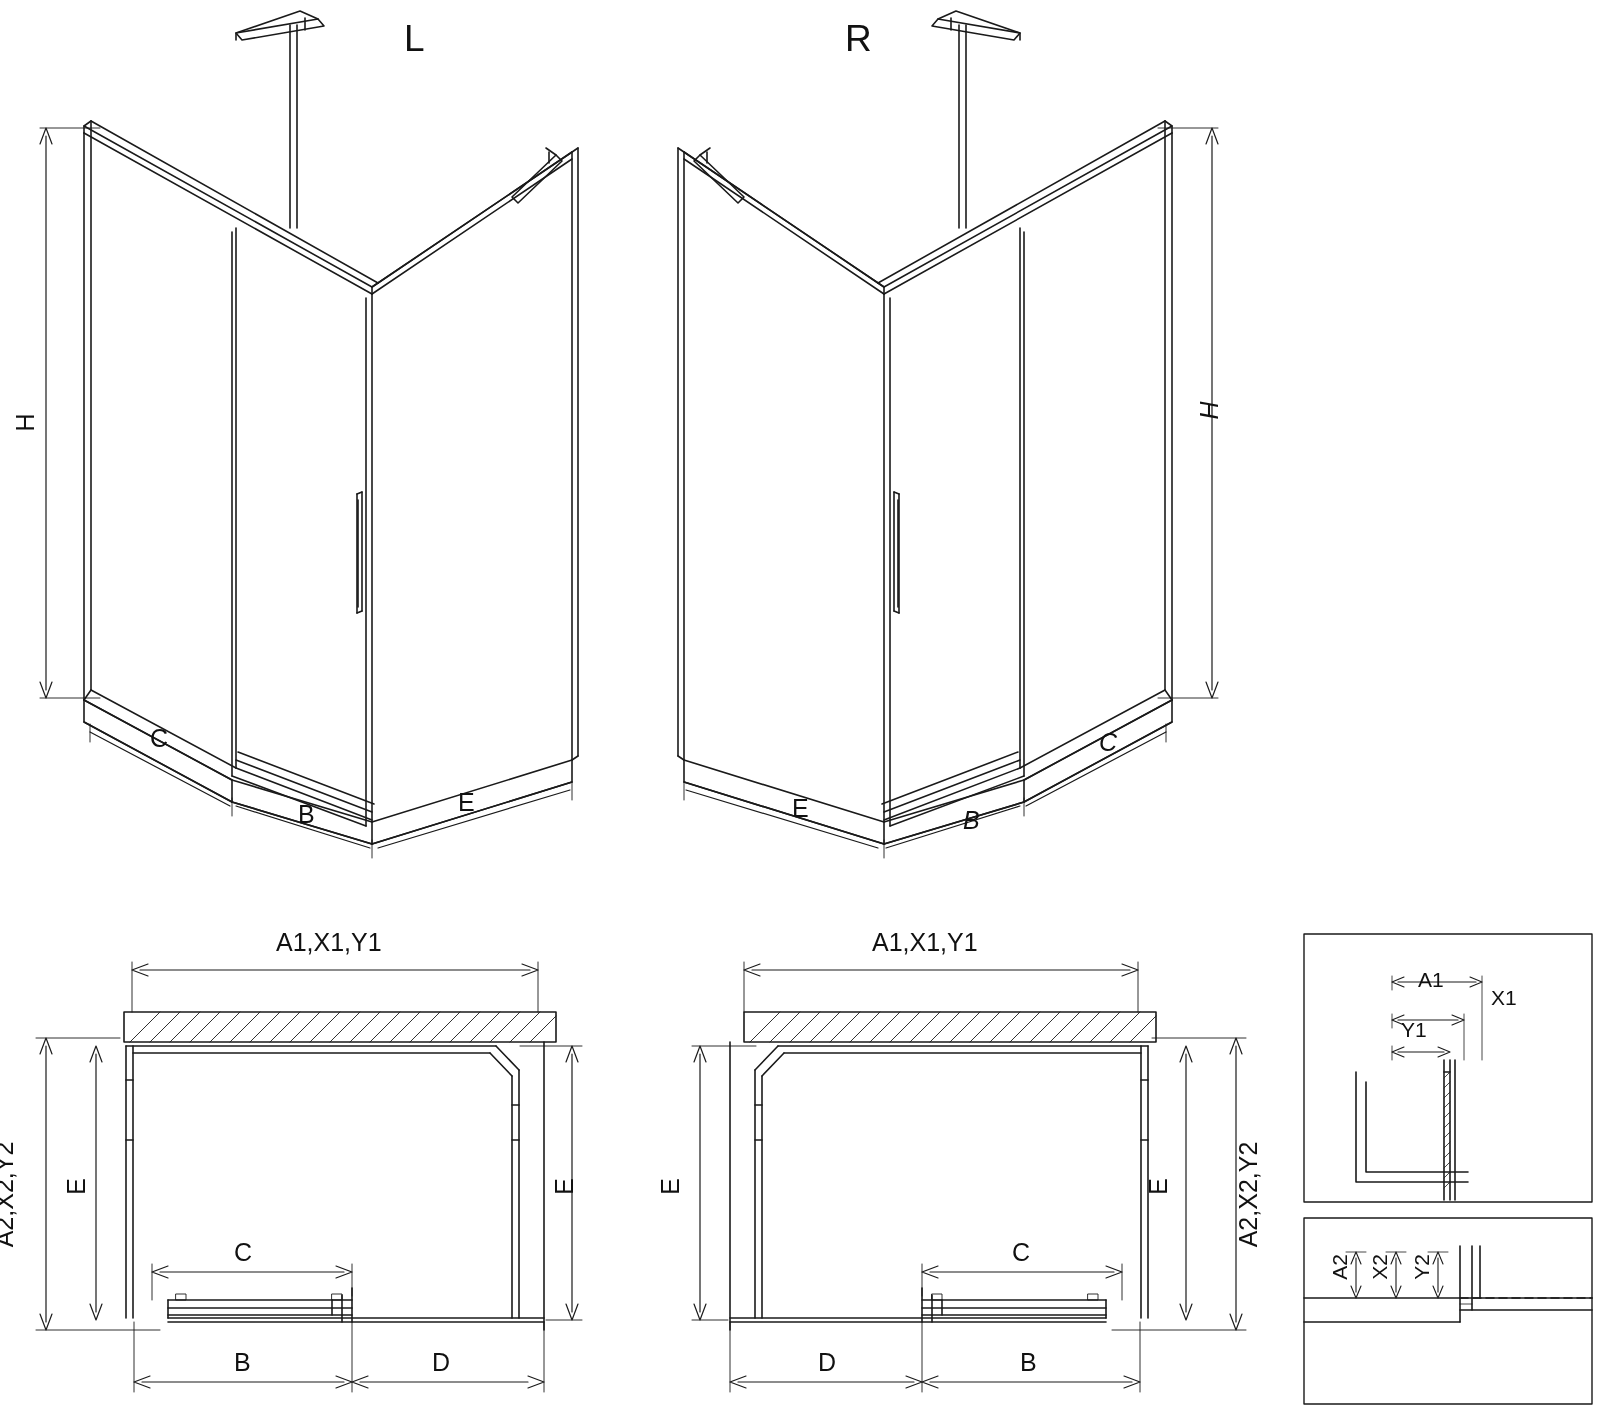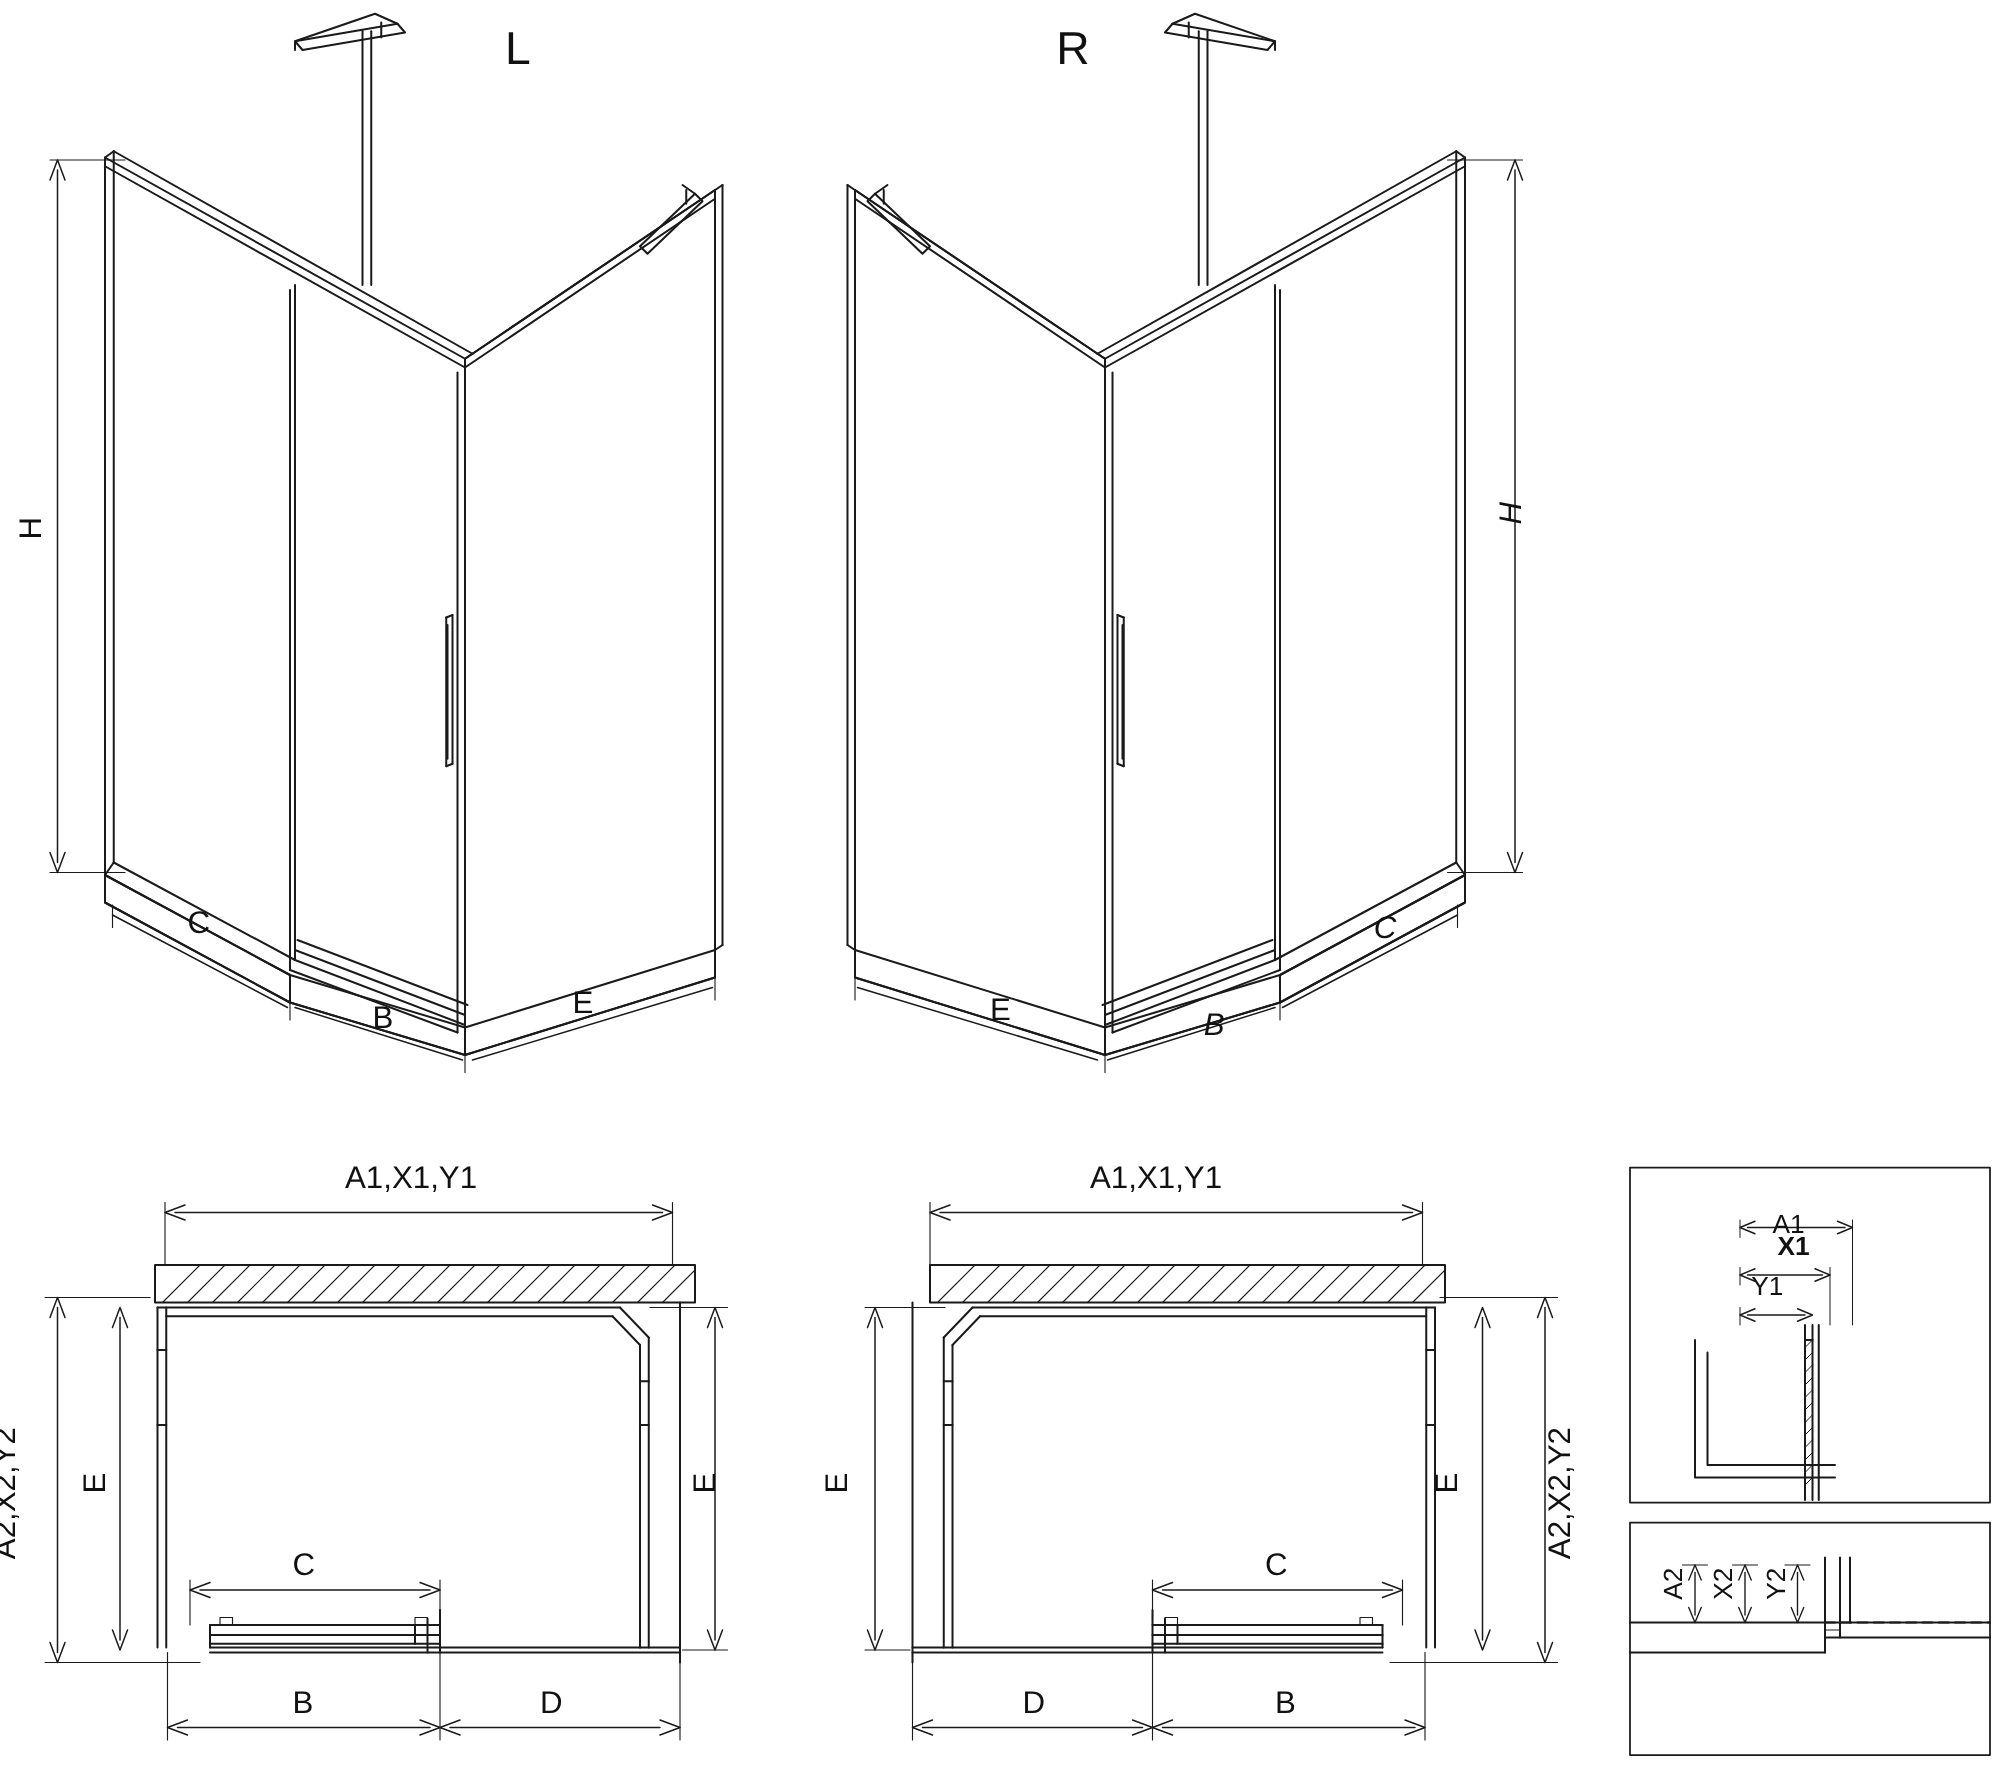--- a/index.html
+++ b/index.html
@@ -441,20 +441,20 @@
 
 <div class="lbl dim" style="left:872px;top:928px;">A1,X1,Y1</div>
 <div class="lbl dim rot90" style="left:1196px;top:1180px;">A2,X2,Y2</div>
 <div class="lbl dim rot90" style="left:662px;top:1172px;">E</div>
 <div class="lbl dim rot90" style="left:1150px;top:1172px;">E</div>
 <div class="lbl dim" style="left:1012px;top:1238px;">C</div>
 <div class="lbl dim" style="left:818px;top:1348px;">D</div>
 <div class="lbl dim" style="left:1020px;top:1348px;">B</div>
 
 <div class="lbl dim-sm" style="left:1418px;top:968px;">A1</div>
-<div class="lbl dim-sm" style="left:1422px;top:986px;font-weight:bold;">X1</div>
+<div class="lbl dim-sm" style="left:1491px;top:986px;">X1</div>
 <div class="lbl dim-sm" style="left:1401px;top:1018px;text-align:right;">Y1</div>
 
 <div class="lbl dim-sm rot90" style="left:1327px;top:1255px;">A2</div>
 <div class="lbl dim-sm rot90" style="left:1367px;top:1255px;">X2</div>
 <div class="lbl dim-sm rot90" style="left:1409px;top:1255px;">Y2</div>
 
 </div>
 
 </body></html>

